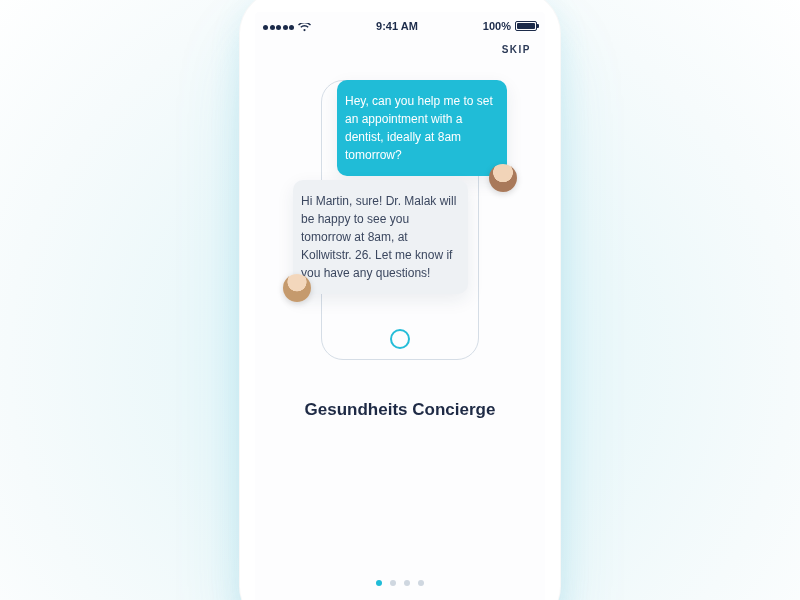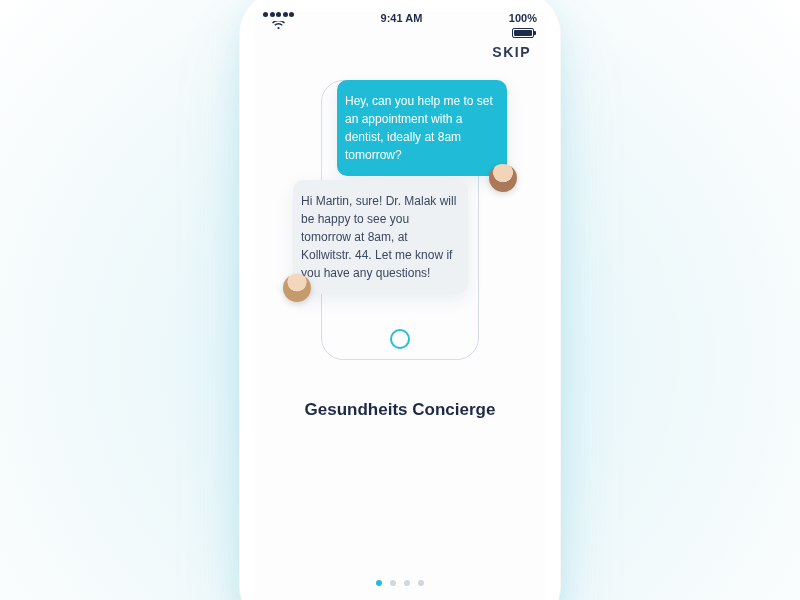--- a/index.html
+++ b/index.html
@@ -32,44 +32,44 @@
     background: #fdfdfe;
     border-radius: 4px;
     position: relative;
     overflow: hidden;
   }
 
   
   .status-bar {
     height: 20px;
     display: flex;
-    align-items: flex-start;
+    align-items: flex-end;
     justify-content: space-between;
     padding: 0 8px;
     font-size: 11px;
     font-weight: 600;
     color: #1c2b4a;
   }
-  .sb-left, .sb-right { display: flex; align-items: center; gap: 4px; flex-direction: column; }
+  .sb-left, .sb-right { display: flex; align-items: center; gap: 4px; }
   .signal-dots { display:flex; gap:1.5px; align-items:center; }
   .signal-dots span { width:5px; height:5px; border-radius:50%; background:#1c2b4a; }
   .wifi-icon svg { display:block; }
   .battery {
     width: 22px; height: 10px; border: 1px solid #1c2b4a; border-radius: 2px;
     position: relative;
   }
   .battery::after { content:""; position:absolute; right:-3px; top:2px; width:2px; height:4px; background:#1c2b4a; border-radius:0 1px 1px 0;}
   .battery .fill { position:absolute; inset:1px; background:#1c2b4a; border-radius:1px; }
 
   
   .skip {
     position: absolute;
     top: 32px;
     right: 14px;
-    font-size: 14px;
+    font-size: 10px;
     letter-spacing: 1.5px;
     font-weight: 700;
     color: #2c3a57;
     cursor: pointer;
   }
 
   
   .illus {
     position: absolute;
     top: 68px;
@@ -206,21 +206,21 @@
     <div class="illus">
       <div class="inner-phone">
         <div class="home-btn"></div>
       </div>
 
       <div class="bubble user">Hey, can you help me to set an appointment with a dentist, ideally at 8am tomorrow?</div>
       <div class="avatar user-av">
           <div class="face"></div>
         </div>
 
-      <div class="bubble agent">Hi Martin, sure! Dr. Malak will be happy to see you tomorrow at 8am, at Kollwitstr. 44. Let me know if you have any questions!</div>
+      <div class="bubble agent">Hi Martin, sure! Dr. Malak will be happy to see you tomorrow at 8am, at Kollwitstr. 26. Let me know if you have any questions!</div>
       <div class="avatar agent-av">
           <div class="face"></div>
         </div>
     </div>
 
     <div class="copy">
       <h2>Gesundheits Concierge</h2>
     </div>
 
     <div class="dots">

